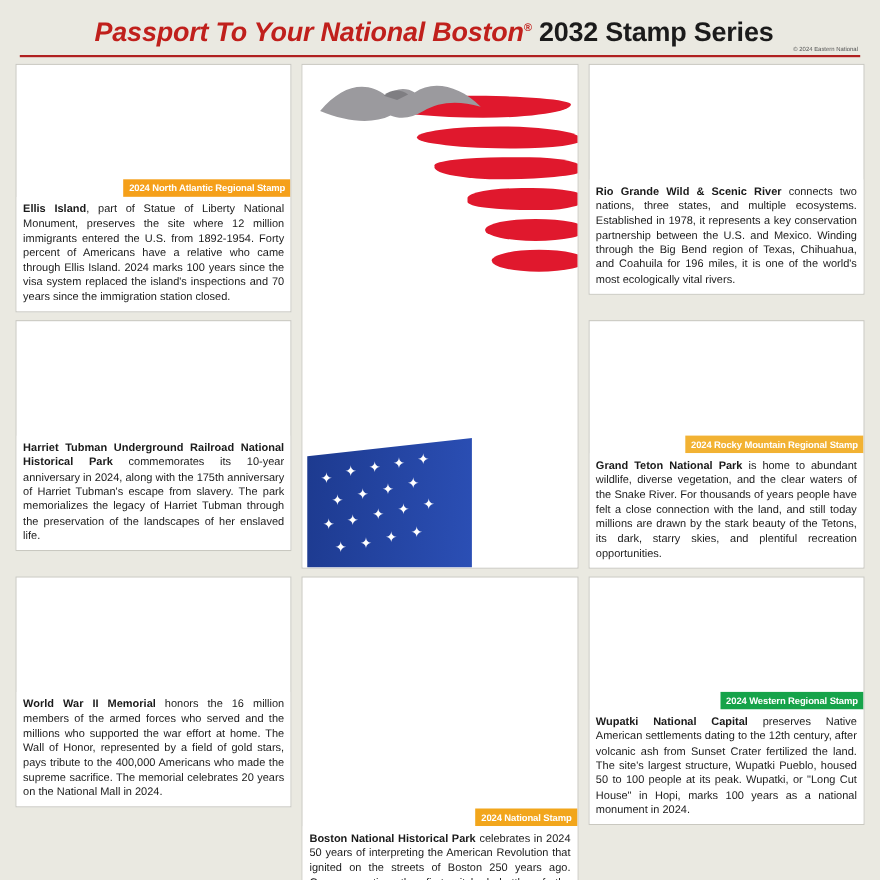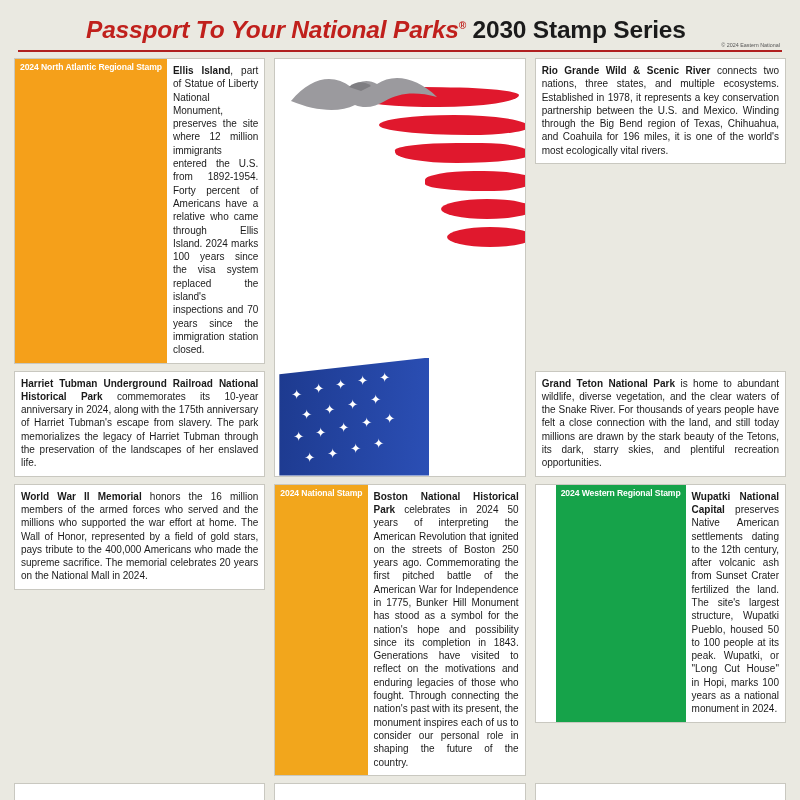--- a/index.html
+++ b/index.html
@@ -45,22 +45,23 @@
     grid-template-columns: 1fr 1fr 1fr;
     grid-template-rows: auto auto auto auto;
     column-gap: 9px;
     row-gap: 7px;
   }
   .cell { position: relative; }
   .card {
     background: #fff;
     border: 1px solid #c9c8c0;
     display: flex;
-    flex-direction: row;
+    flex-direction: column;
     overflow: hidden;
+    align-items: flex-end;
   }
   .photo {
     position: relative;
     height: 104px;
     overflow: hidden;
   }
   .photo.tall { height: 210px; }
   .photo-credit {
     position: absolute;
     right: 3px; top: 2px;
@@ -183,22 +184,22 @@
     color:#9b9a9e;
   }
 </style>
 </head>
 <body>
 
 <div class="page">
 
   <div class="header">
     <div class="header-title">
-      <span class="title-red">Passport To Your National Parks</span><span class="title-red title-reg">®</span>
-      <span class="title-dark">2030 Stamp Series</span>
+      <span class="title-red">Passport To Your National Boston</span><span class="title-red title-reg">®</span>
+      <span class="title-dark">2032 Stamp Series</span>
     </div>
     <div class="copyright">© 2024 Eastern National</div>
   </div>
 
   <div class="grid">
 
     <div class="cell" style="grid-column:1;grid-row:1;">
       <div class="card">
         <div class="photo">
           <div class="ellis">
@@ -291,20 +292,21 @@
     <div class="cell" style="grid-column:3;grid-row:2;">
       <div class="card">
         <div class="photo">
           <div class="teton">
             <div class="mtn"></div>
             <div class="field"></div>
             <div class="moose"></div>
           </div>
           <div class="photo-credit"></div>
         </div>
+        <div class="band" style="background:#f2b233;">2024 Rocky Mountain Regional Stamp</div>
         <div class="desc"><b>Grand Teton National Park</b><span> is home to abundant wildlife, diverse vegetation, and the clear waters of the Snake River. For thousands of years people have felt a close connection with the land, and still today millions are drawn by the stark beauty of the Tetons, its dark, starry skies, and plentiful recreation opportunities.</span></div>
       </div>
     </div>
 
     <div class="cell" style="grid-column:1;grid-row:3;">
       <div class="card">
         <div class="photo">
           <div class="wwii">
             <div class="wall"></div>
             <div class="pillars"></div>

